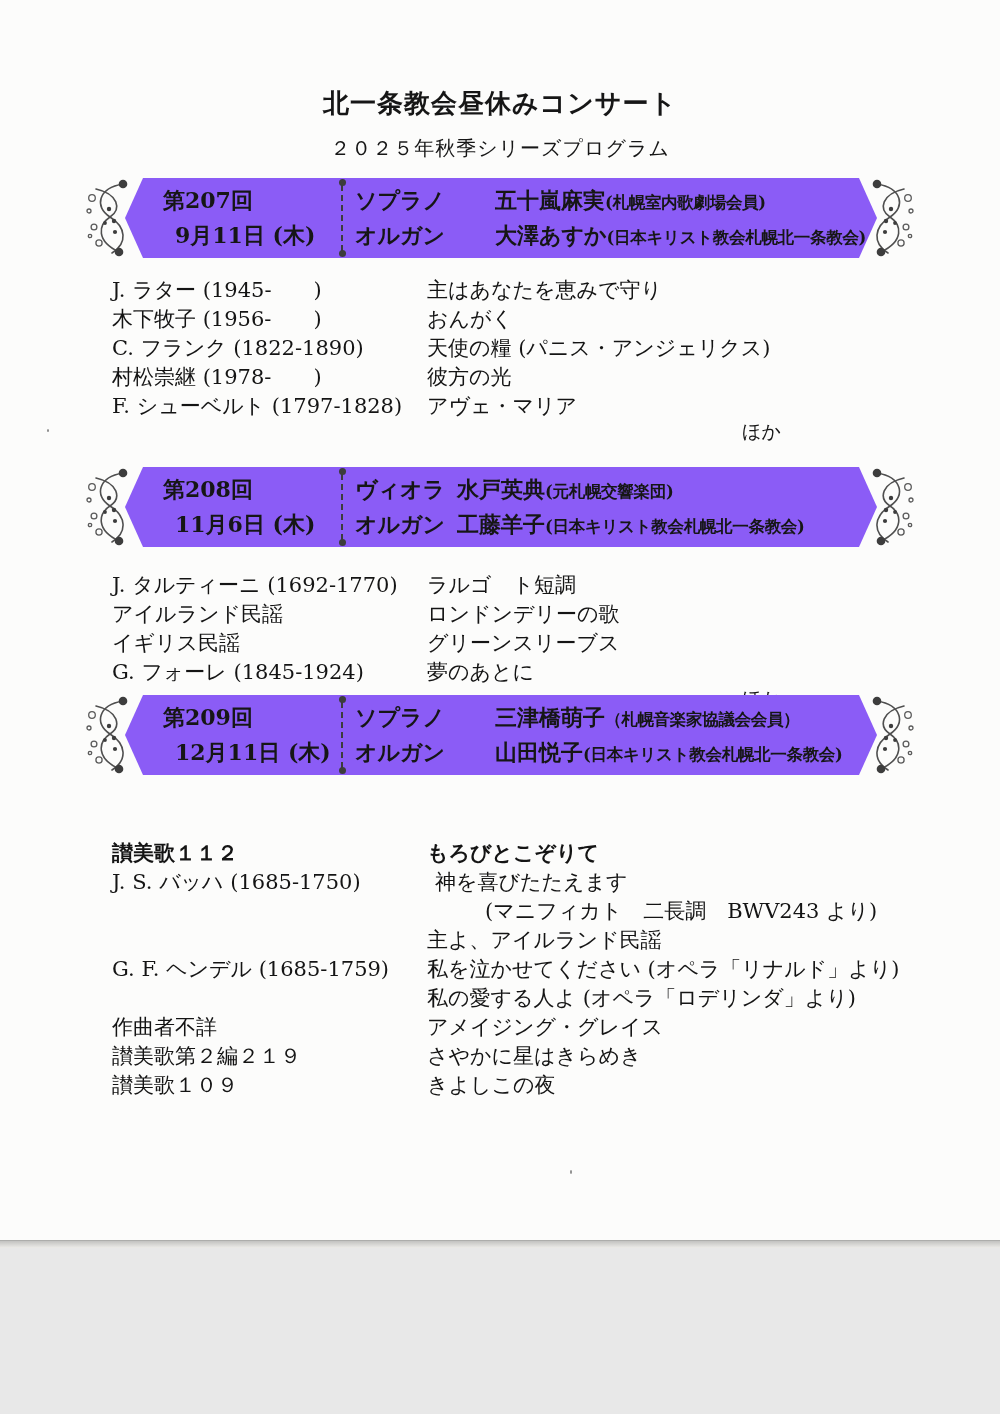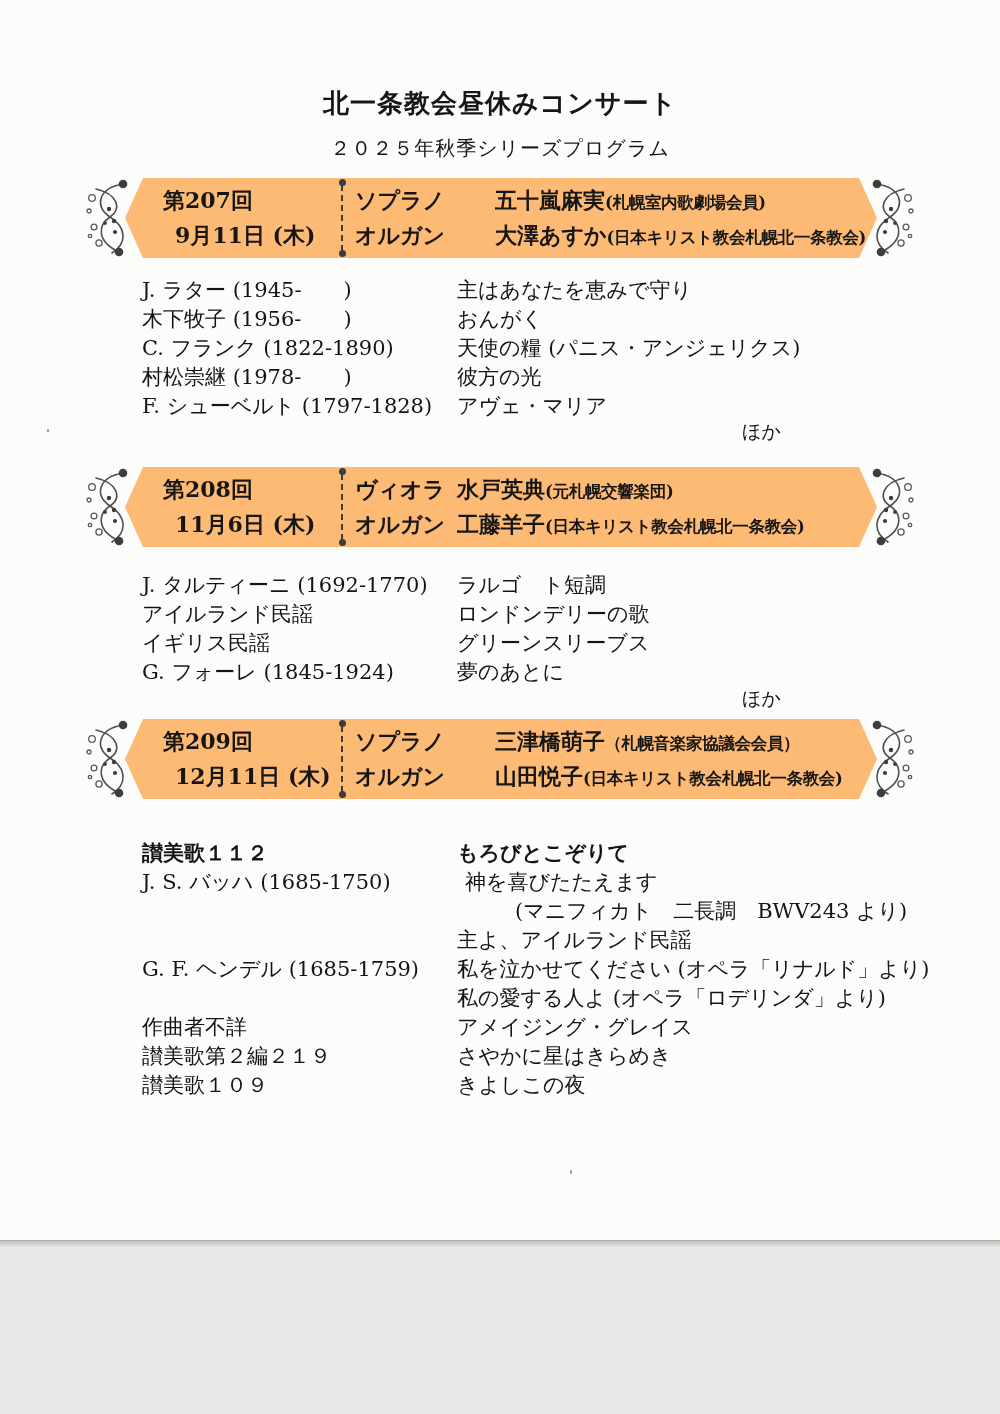--- a/index.html
+++ b/index.html
@@ -18,21 +18,21 @@
     white-space:nowrap;
   }
   .doc-subtitle{
     position:absolute;top:135px;left:0;right:0;
     text-align:center;font-size:20px;letter-spacing:1px;
     white-space:nowrap;
   }
   .banner-group{position:absolute;left:0;width:1000px;height:80px;}
   .banner{
     position:absolute;left:125px;top:0;width:752px;height:80px;
-    background:#fdba74;
+    background:#8b5cf6;
     clip-path:polygon(0 50%,18px 0,calc(100% - 18px) 0,100% 50%,calc(100% - 18px) 100%,18px 100%);
   }
   .bno{position:absolute;left:38px;top:9px;font-size:22px;font-weight:bold;line-height:26px;white-space:nowrap;}
   .bdate{position:absolute;left:50px;top:44px;font-size:22px;font-weight:bold;line-height:26px;white-space:nowrap;}
   .bdiv{position:absolute;left:216px;top:7px;bottom:7px;width:0;border-left:2px dashed #3c3c3c;}
   .bdiv::before,.bdiv::after{
     content:"";position:absolute;left:-4.5px;width:7px;height:7px;border-radius:50%;background:#3c3c3c;
   }
   .bdiv::before{top:-6px;}
   .bdiv::after{bottom:-6px;}
@@ -41,21 +41,21 @@
   .brow.r2{top:44px;}
   .brole{display:inline-block;width:140px;font-size:22px;}
   .banner-group.tight .brole{width:102px;}
   .bname{font-size:22px;}
   .baffil{font-size:16.5px;letter-spacing:-0.3px;}
   .flourish{position:absolute;top:-3px;width:54px;height:86px;}
   .flourish.left{left:86px;}
   .flourish.right{left:860px;transform:scaleX(-1);}
   .prow{
     position:absolute;left:112px;display:flex;align-items:baseline;
-    font-size:21px;line-height:26px;white-space:nowrap;color:#141414;margin-left:30px;
+    font-size:21px;line-height:26px;white-space:nowrap;color:#141414;
   }
   .pcomposer{display:inline-block;width:315px;}
   .ppiece{display:inline-block;}
   .ppiece.ind1{padding-left:8px;}
   .ppiece.ind2{padding-left:58px;}
   .hoka{position:absolute;left:742px;font-size:19px;line-height:24px;}
   .scan-edge{
     position:absolute;left:0;bottom:0;width:100%;height:7px;
     background:linear-gradient(#c2c2c0,#ecebe8);
     border-top:1px solid #adadab;
@@ -218,21 +218,21 @@
   </div>
       <div class="prow" style="top: 630px;">
     <span class="pcomposer">イギリス民謡</span>
         <span class="ppiece">グリーンスリーブス</span>
   </div>
       <div class="prow" style="top: 659px;">
     <span class="pcomposer">G. フォーレ (1845-1924)</span>
         <span class="ppiece">夢のあとに</span>
   </div>
       <div class="hoka" style="top: 686px;">ほか</div>
-      <div class="banner-group" style="top: 719px;">
+      <div class="banner-group" style="top: 695px;">
     <svg class="flourish left" viewBox="0 0 54 86">
       <g fill="none" stroke="#4f4f4f" stroke-width="1.6" stroke-linecap="round">
         <path d="M37 9 C 12 13, 8 32, 24 42 C 40 52, 42 68, 26 78"></path>
         <path d="M10 14 C 32 19, 36 34, 24 42 C 12 50, 10 66, 33 77"></path>
       </g>
       <g fill="#3d3d3d">
         <circle cx="37" cy="9" r="4.3"></circle>
             <circle cx="33" cy="77" r="4.3"></circle>
         <circle cx="23" cy="34" r="2.2"></circle>
             <circle cx="28" cy="46" r="2.2"></circle>

